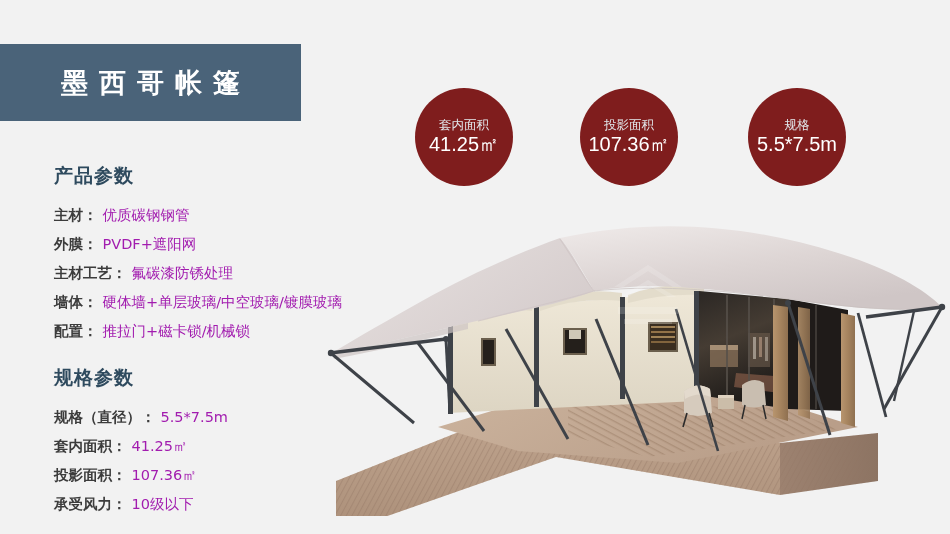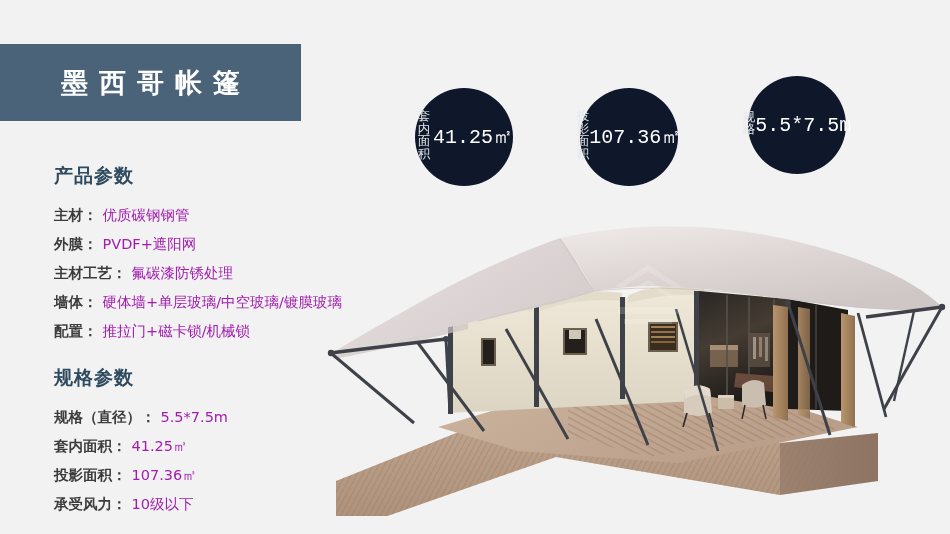--- a/index.html
+++ b/index.html
@@ -36,30 +36,30 @@
     font-size:14.5px; line-height:29px; white-space:nowrap;
     font-family:"DejaVu Sans","Liberation Sans",sans-serif;
   }
   .spec-label{ color:#3c3c3c; font-weight:bold; }
   .spec-value{ color:#a21caf; margin-left:5px; }
   .spec-panel .group2{ margin-top:19px; }
 
   
   .badge{
     position:absolute; width:98px; height:98px; border-radius:50%;
-    background:#0f172a;
-    display:flex; flex-direction:row; align-items:center; justify-content:center;
+    background:#7f1d1d;
+    display:flex; flex-direction:column; align-items:center; justify-content:center;
     color:#ffffff; text-align:center;
-    font-family:Liberation Mono, monospace;
+    font-family:Liberation Sans, sans-serif;
   }
   .badge .b-label{ font-size:12.5px; color:#e2e8ec; margin-bottom:2px; line-height:1; }
   .badge .b-value{ font-size:20px; color:#ffffff; line-height:1.05; white-space:nowrap; }
   #badge-0{ left:415px; top:88px; }
   #badge-1{ left:580px; top:88px; }
-  #badge-2{ left:748px; top:76px; }
+  #badge-2{ left:748px; top:88px; }
 
   
   .tent-art{ position:absolute; left:318px; top:195px; width:632px; height:339px; }
   .tent-art svg{ display:block; width:632px; height:339px; }
 </style>
 </head>
 <body>
 
 <div class="page">
 

